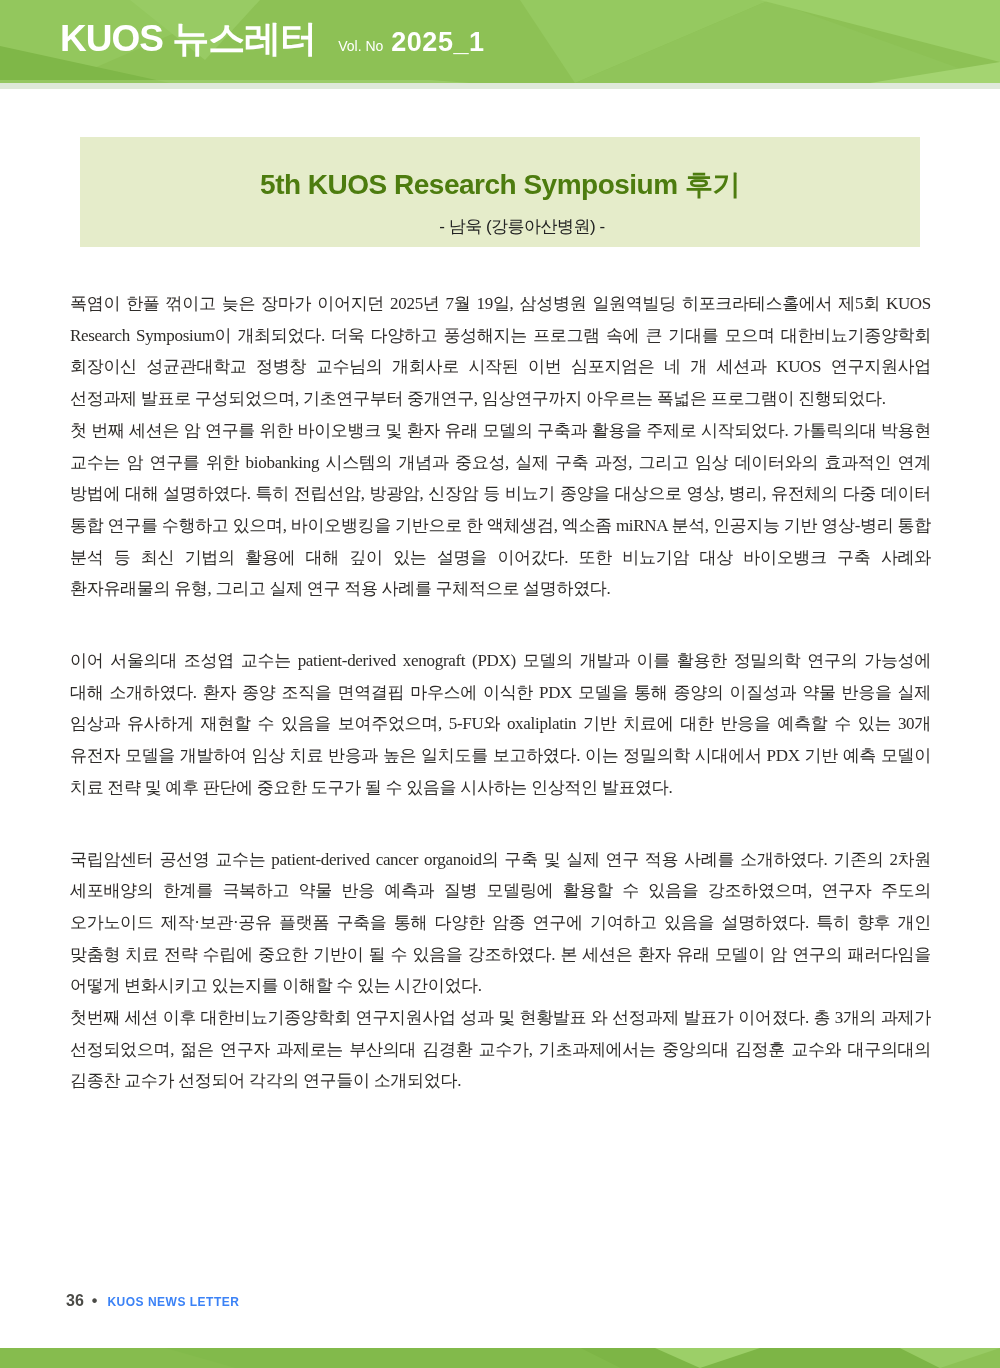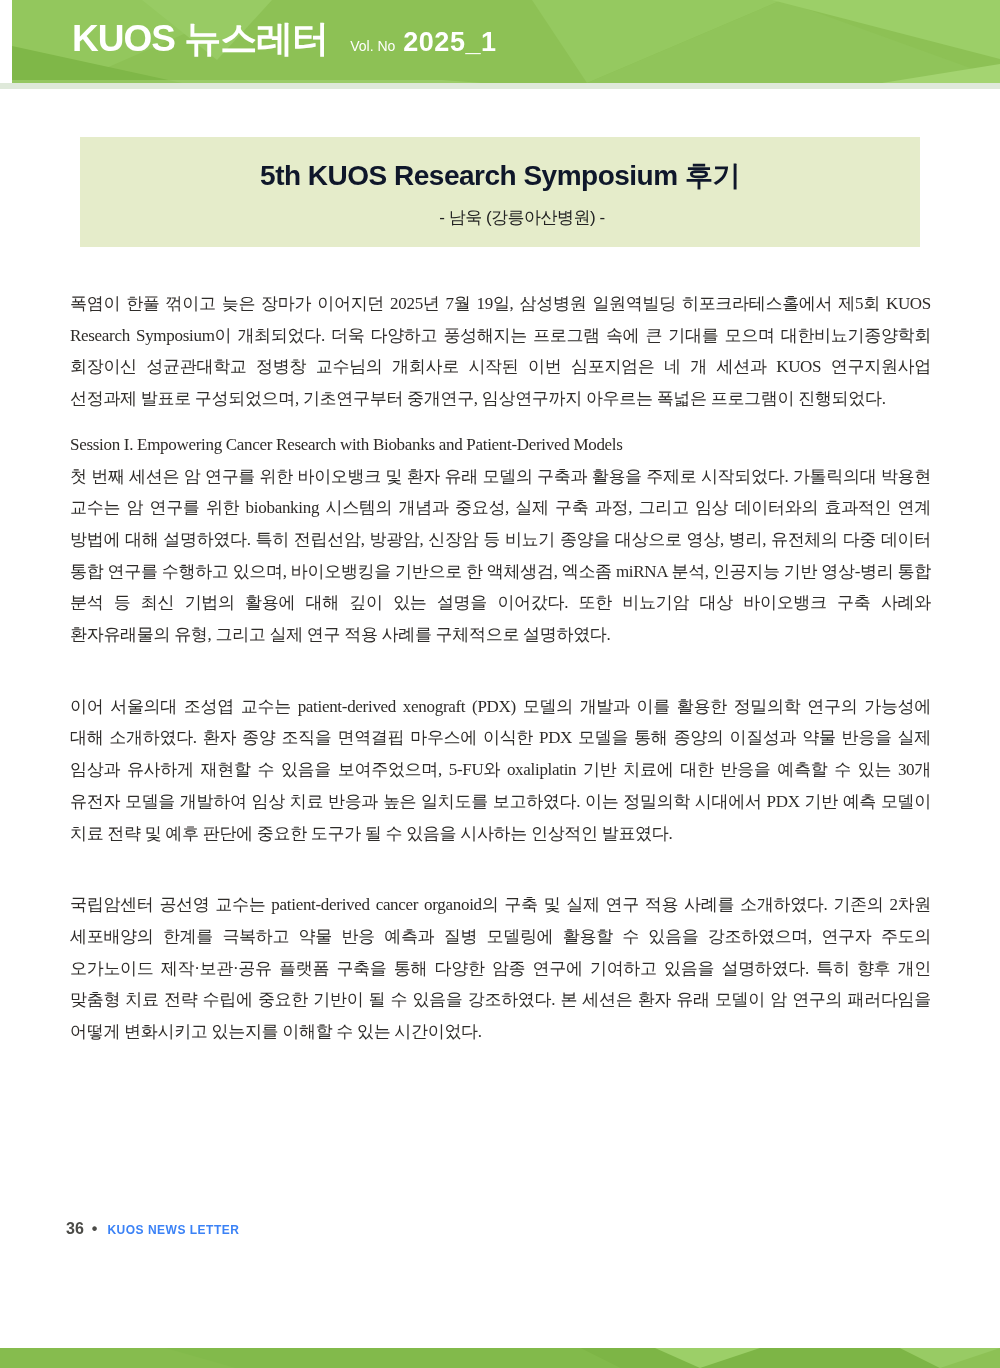--- a/index.html
+++ b/index.html
@@ -10,21 +10,21 @@
     position: relative;
     width: 1000px;
     height: 1368px;
     background: #ffffff;
     overflow: hidden;
   }
 
   
   .header {
     position: absolute;
-    top: 0; left: 12px;
+    top: 0; left: 0;
     width: 848px; height: 83px;
   }
   .header svg { position: absolute; top: 0; left: 0; display: block; }
   .header-text {
     position: absolute;
     left: 60px; top: 14px;
     display: flex;
     align-items: baseline;
     color: #ffffff;
     white-space: nowrap;
@@ -54,24 +54,24 @@
 
   
   .title-banner {
     position: absolute;
     top: 137px; left: 80px;
     width: 840px; height: 110px;
     background: #e5ecca;
     text-align: center;
   }
   .banner-title {
-    margin-top: 20px;
+    margin-top: 29px;
     font-size: 28px;
     font-weight: 700;
-    color: #0f172a;
+    color: #4d7c0f;
     letter-spacing: -0.5px;
   }
   .banner-subtitle {
     margin-top: 11px;
     font-size: 17px;
     font-weight: 400;
     color: #222222;
     letter-spacing: -0.5px;
     padding-left: 44px;
   }
@@ -88,21 +88,21 @@
     word-break: keep-all;
     letter-spacing: -0.3px;
   }
   .article p { margin: 0; font-family: Liberation Serif, serif; }
   .article .heading-gap { margin-top: 14px; }
   .article .para-gap { margin-top: 40px; }
 
   
   .footer {
     position: absolute;
-    left: 66px; top: 1220px;
+    left: 66px; top: 1292px;
     display: flex;
     align-items: baseline;
     white-space: nowrap;
   }
   .page-number {
     font-size: 16px;
     font-weight: 700;
     color: #4b4b47;
   }
   .footer-sep {
@@ -151,24 +151,24 @@
   </div>
   <div class="header-strip"></div>
 
   <div class="title-banner">
     <div class="banner-title">5th KUOS Research Symposium 후기</div>
     <div class="banner-subtitle">- 남욱 (강릉아산병원) -</div>
   </div>
 
   <div class="article">
     <p>폭염이 한풀 꺾이고 늦은 장마가 이어지던 2025년 7월 19일, 삼성병원 일원역빌딩 히포크라테스홀에서 제5회 KUOS Research Symposium이 개최되었다. 더욱 다양하고 풍성해지는 프로그램 속에 큰 기대를 모으며 대한비뇨기종양학회 회장이신 성균관대학교 정병창 교수님의 개회사로 시작된 이번 심포지엄은 네 개 세션과 KUOS 연구지원사업 선정과제 발표로 구성되었으며, 기초연구부터 중개연구, 임상연구까지 아우르는 폭넓은 프로그램이 진행되었다.</p>
-    <p class="heading-gap">Session I. Empowering Cancer Research with Biobanks and Patient-Derived Models</p>
     <p>첫 번째 세션은 암 연구를 위한 바이오뱅크 및 환자 유래 모델의 구축과 활용을 주제로 시작되었다. 가톨릭의대 박용현 교수는 암 연구를 위한 biobanking 시스템의 개념과 중요성, 실제 구축 과정, 그리고 임상 데이터와의 효과적인 연계 방법에 대해 설명하였다. 특히 전립선암, 방광암, 신장암 등 비뇨기 종양을 대상으로 영상, 병리, 유전체의 다중 데이터 통합 연구를 수행하고 있으며, 바이오뱅킹을 기반으로 한 액체생검, 엑소좀 miRNA 분석, 인공지능 기반 영상-병리 통합 분석 등 최신 기법의 활용에 대해 깊이 있는 설명을 이어갔다. 또한 비뇨기암 대상 바이오뱅크 구축 사례와 환자유래물의 유형, 그리고 실제 연구 적용 사례를 구체적으로 설명하였다.</p>
     <p class="para-gap">이어 서울의대 조성엽 교수는 patient-derived xenograft (PDX) 모델의 개발과 이를 활용한 정밀의학 연구의 가능성에 대해 소개하였다. 환자 종양 조직을 면역결핍 마우스에 이식한 PDX 모델을 통해 종양의 이질성과 약물 반응을 실제 임상과 유사하게 재현할 수 있음을 보여주었으며, 5-FU와 oxaliplatin 기반 치료에 대한 반응을 예측할 수 있는 30개 유전자 모델을 개발하여 임상 치료 반응과 높은 일치도를 보고하였다. 이는 정밀의학 시대에서 PDX 기반 예측 모델이 치료 전략 및 예후 판단에 중요한 도구가 될 수 있음을 시사하는 인상적인 발표였다.</p>
     <p class="para-gap">국립암센터 공선영 교수는 patient-derived cancer organoid의 구축 및 실제 연구 적용 사례를 소개하였다. 기존의 2차원 세포배양의 한계를 극복하고 약물 반응 예측과 질병 모델링에 활용할 수 있음을 강조하였으며, 연구자 주도의 오가노이드 제작·보관·공유 플랫폼 구축을 통해 다양한 암종 연구에 기여하고 있음을 설명하였다. 특히 향후 개인 맞춤형 치료 전략 수립에 중요한 기반이 될 수 있음을 강조하였다. 본 세션은 환자 유래 모델이 암 연구의 패러다임을 어떻게 변화시키고 있는지를 이해할 수 있는 시간이었다.</p>
+    <p>첫번째 세션 이후 대한비뇨기종양학회 연구지원사업 성과 및 현황발표 와 선정과제 발표가 이어졌다. 총 3개의 과제가 선정되었으며, 젊은 연구자 과제로는 부산의대 김경환 교수가, 기초과제에서는 중앙의대 김정훈 교수와 대구의대의 김종찬 교수가 선정되어 각각의 연구들이 소개되었다.</p>
   </div>
 
   <div class="footer">
     <span class="page-number">36</span>
     <span class="footer-sep">•</span>
     <span class="footer-label">KUOS NEWS LETTER</span>
   </div>
 
   <div class="bottom-bar">
     <svg width="1000" height="20" viewBox="0 0 1000 20" aria-hidden="true">

